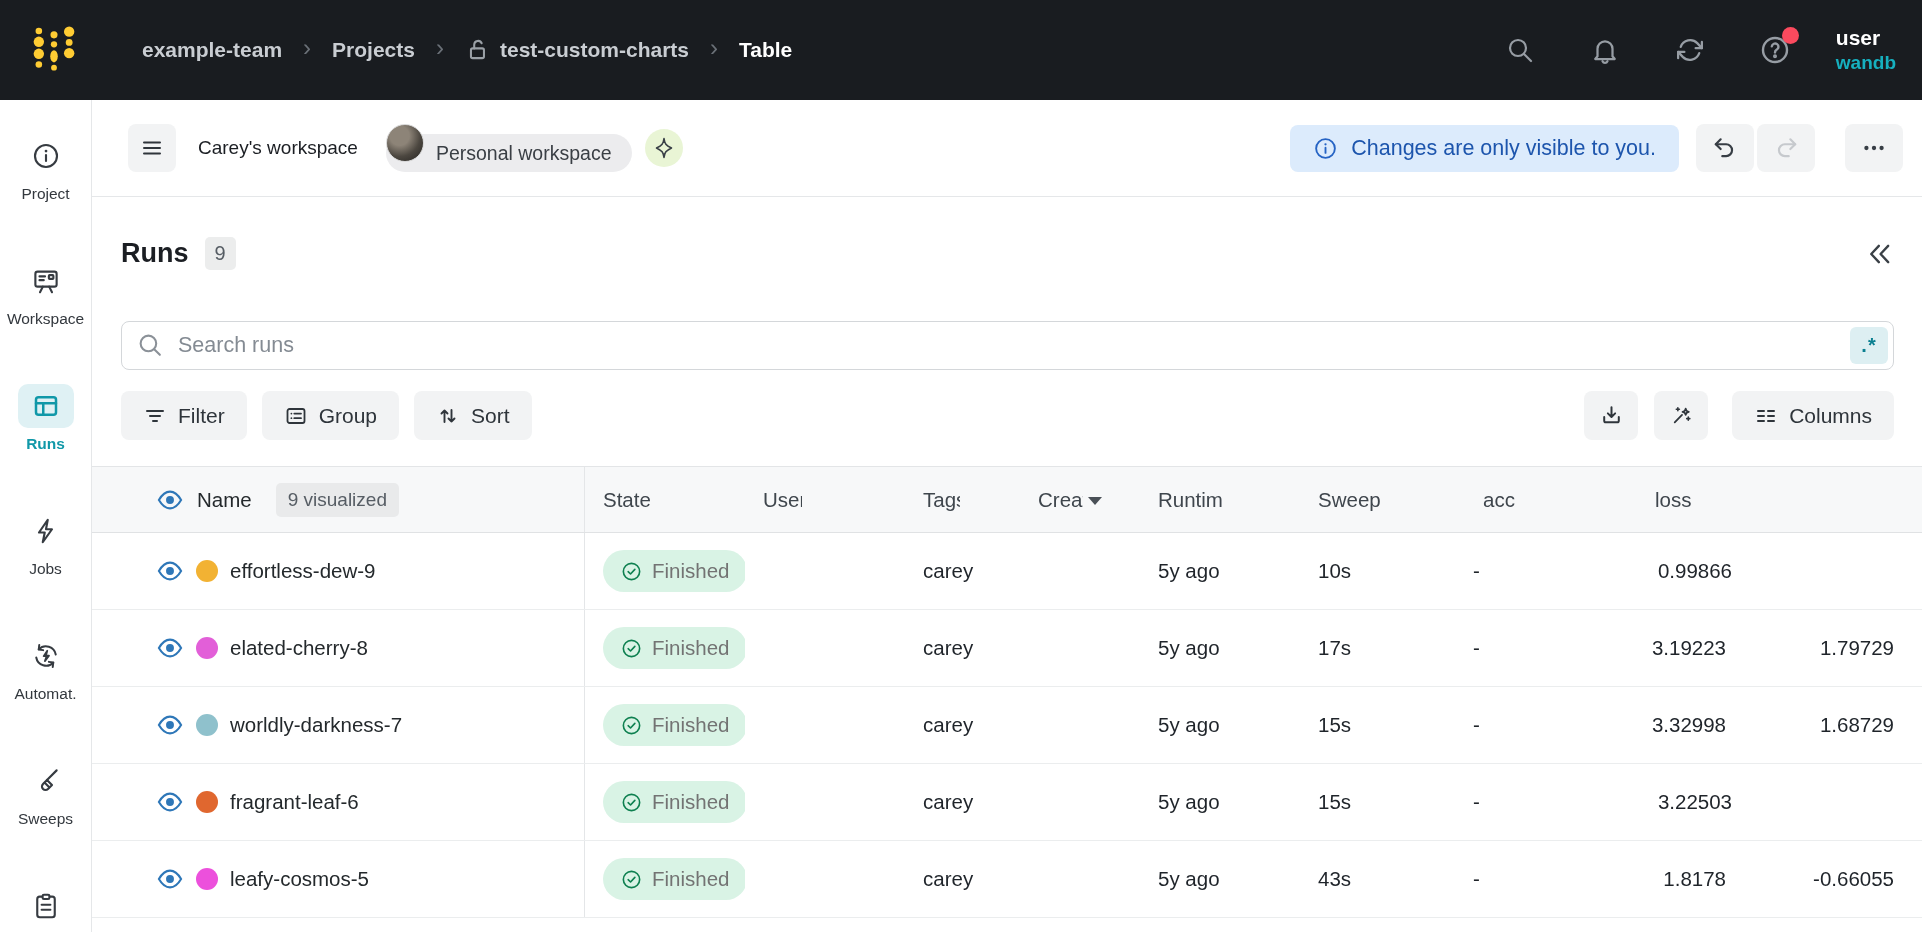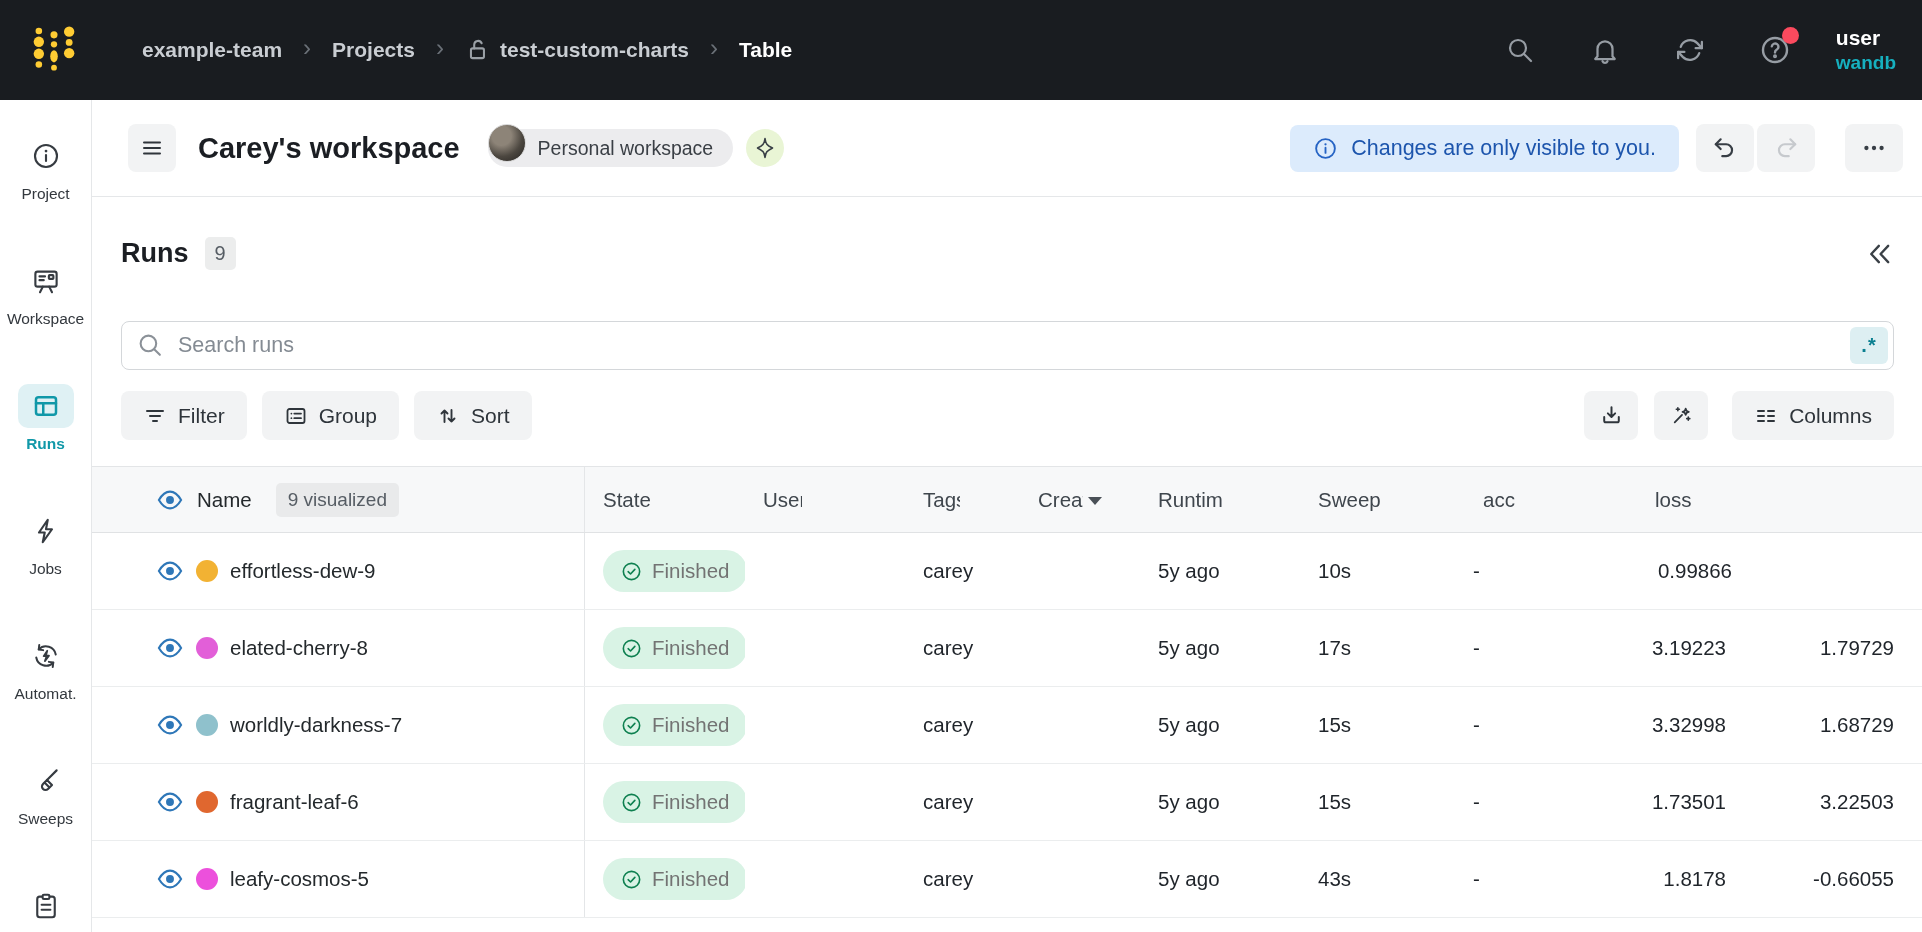--- a/index.html
+++ b/index.html
@@ -35,22 +35,22 @@
   .side-item.active .side-label { color:#1098a8; font-weight:700; }
 
   
   .main { position:absolute; left:92px; top:100px; right:0; bottom:0; background:#fff; }
 
   .ws-header { height:97px; border-bottom:1px solid #e5e7e9; display:flex; align-items:center;
     padding:0 19px 0 36px; }
   .sq-btn { background:#f2f3f4; border:none; border-radius:8px; display:flex; align-items:center;
     justify-content:center; cursor:pointer; }
   .hamburger-btn { width:48px; height:48px; }
-  .ws-title { font-size:29px; font-weight:700; color:#1b1e23; margin-left:22px; white-space:nowrap; }
-  .ws-badge-wrap { position:relative; margin-left:28px; height:48px; display:flex; align-items:center; }
+  .ws-title { font-size:19px; font-weight:400; color:#1b1e23; margin-left:22px; white-space:nowrap; }
+  .ws-badge-wrap { position:relative; margin-left:28px; height:48px; display:flex; align-items:flex-end; }
   .ws-badge { background:#ececee; border-radius:19px; height:38px; display:flex; align-items:center;
     padding:0 20px 0 50px; font-size:19.5px; color:#3a3f45; white-space:nowrap; }
   .avatar { position:absolute; left:0; top:0; width:38px; height:38px; border-radius:50%;
     background:radial-gradient(circle at 35% 30%, #8d8478 0 28%, #4c4740 60%, #23211f 100%);
     border:1px solid #d8d8d8; }
   .sparkle-btn { margin-left:13px; width:38px; height:38px; border-radius:50%; background:#e9f5d5;
     border:none; display:flex; align-items:center; justify-content:center; cursor:pointer; }
   .ws-notice { margin-left:auto; height:47px; background:#dcebfc; border-radius:8px; display:flex;
     align-items:center; gap:13px; padding:0 23px; cursor:pointer; }
   .ws-notice span { color:#1d55ad; font-size:21.5px; white-space:nowrap; }
@@ -522,21 +522,20 @@
         </svg>
         <span>Finished</span>
       </span>
     </div>
     <div class="td"></div>
     <div class="td">carey</div>
     <div class="td"></div>
     <div class="td">5y ago</div>
     <div class="td">15s</div>
     <div class="td">-</div>
-    <div class="td td-num">1.73501</div>
     <div class="td td-num td-loss">3.22503</div>
   </div>
 
   <div class="tr-grid tr">
     <div class="td td-name col-name">
       <button class="eye-btn">
         <svg width="28" height="28" viewBox="0 0 24 24" fill="none" stroke="#2e77b8" stroke-width="1.8">
           <path d="M2.5 12C5.5 6.8 9 4.8 12 4.8s6.5 2 9.5 7.2c-3 5.2-6.5 7.2-9.5 7.2S5.5 17.2 2.5 12Z"></path>
           <circle cx="12" cy="12" r="3.4" fill="#2e77b8" stroke="none"></circle>
         </svg>

